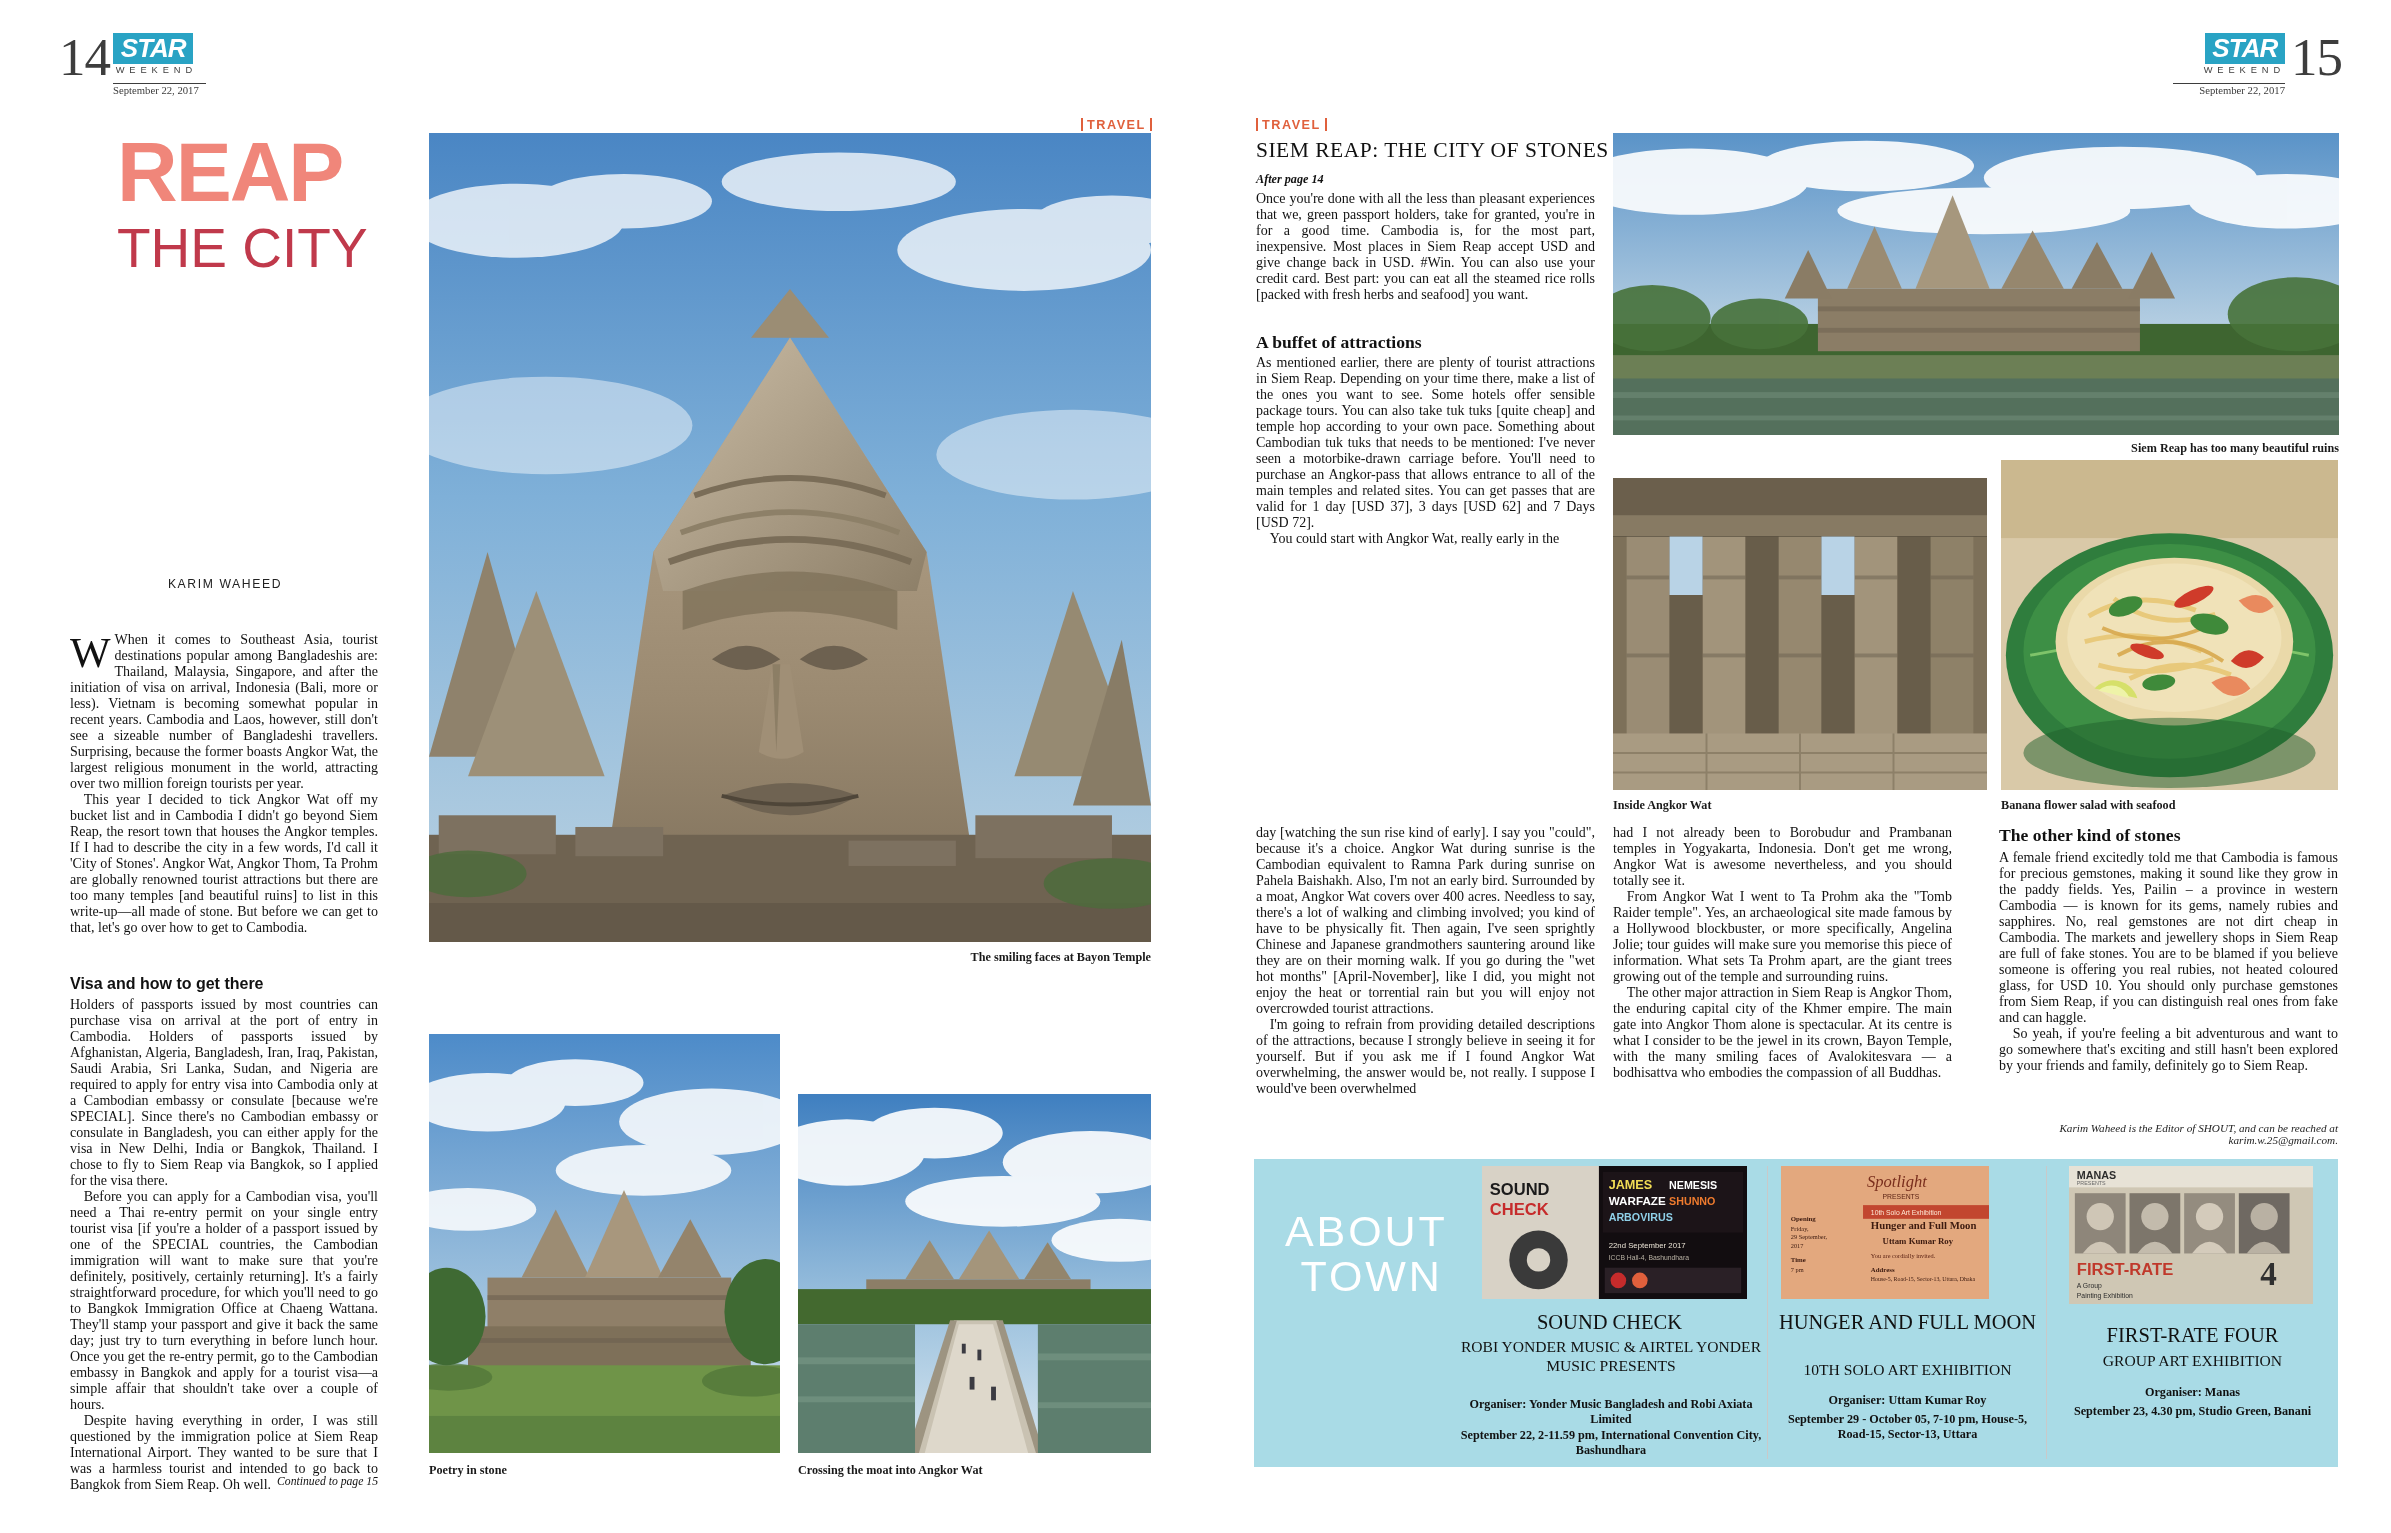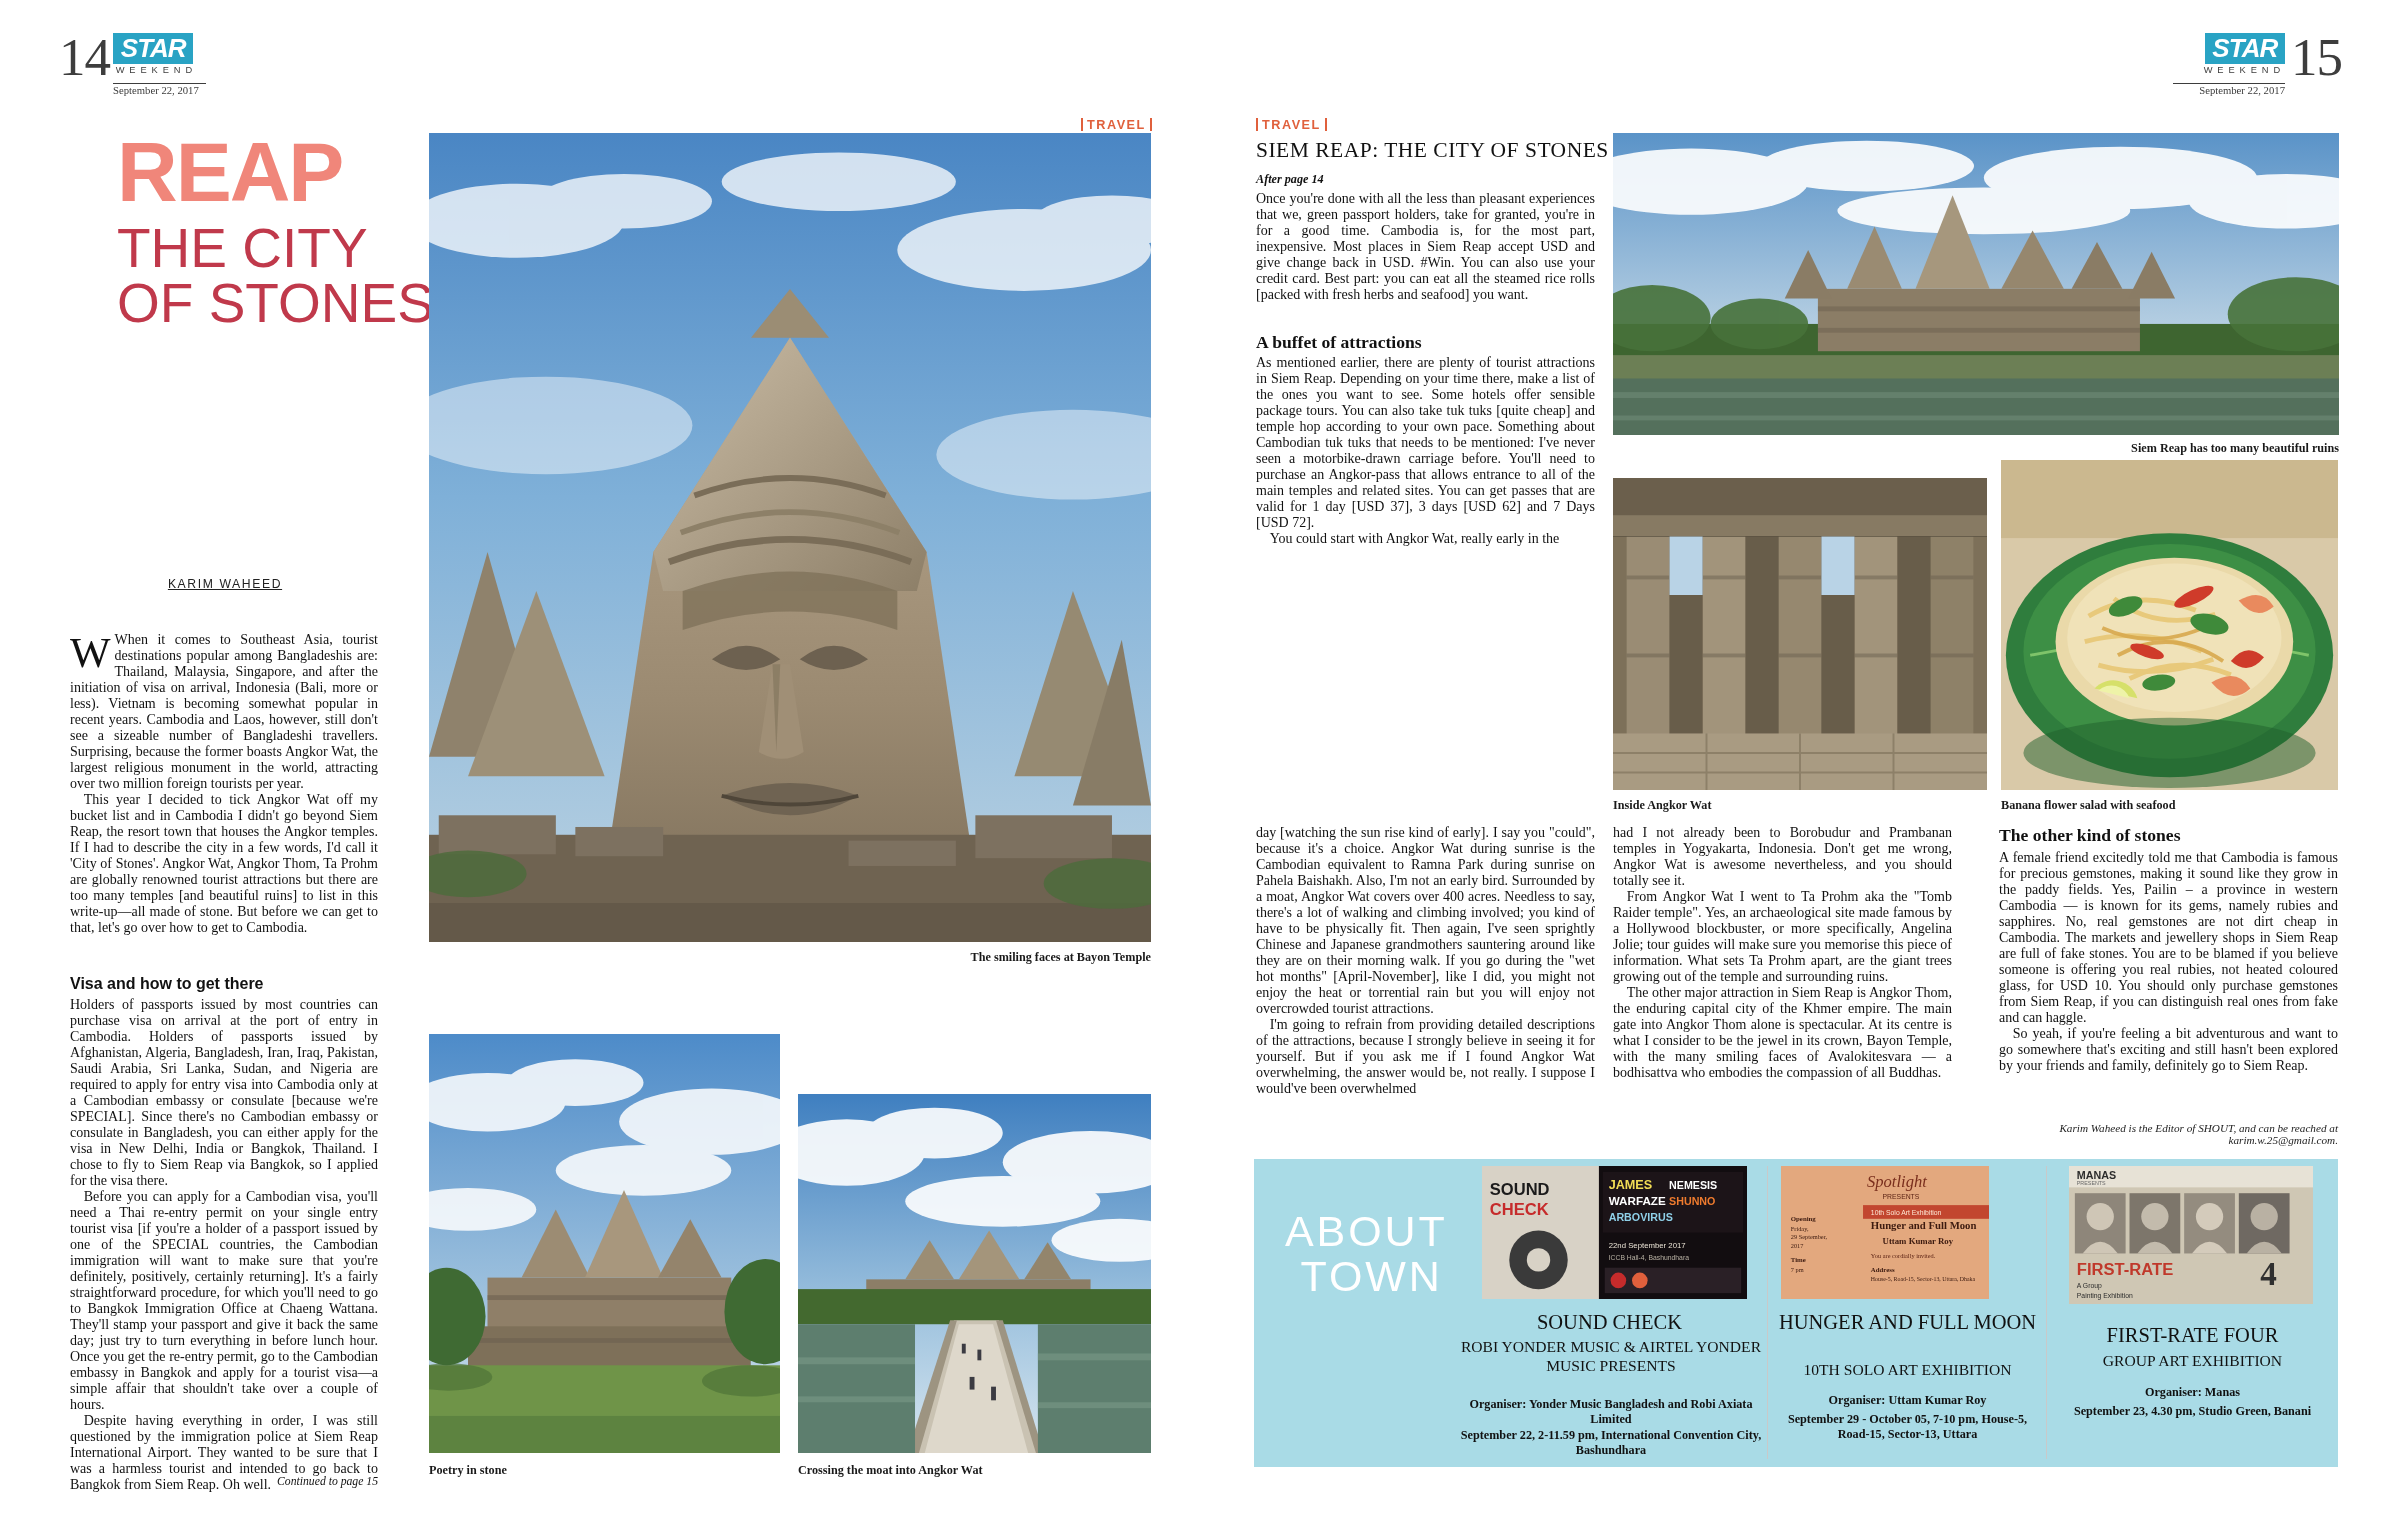--- a/index.html
+++ b/index.html
@@ -19,21 +19,21 @@
   .date-line{font-family:"Liberation Serif",serif;font-size:10.7px;color:#3d3d3d;}
   .rule{background:#3d3d3d;height:1px;}
 
   
   .travel-tag{font-family:"Liberation Sans",sans-serif;font-size:12.7px;letter-spacing:1.5px;color:#e0603c;font-weight:bold;}
   .tag-bar{display:inline-block;width:2px;height:12.7px;background:#e0603c;vertical-align:-2px;}
 
   
   .hl1{font-family:"Liberation Sans",sans-serif;font-weight:bold;font-size:84px;line-height:70px;color:#f0867a;letter-spacing:-2px;}
   .hl2{font-family:"Liberation Sans",sans-serif;font-size:55px;line-height:55px;color:#c0394b;letter-spacing:0px;}
-  .byline{font-family:"Liberation Sans",sans-serif;font-size:12.2px;letter-spacing:1.6px;color:#222;text-align:center;text-decoration:underline;}
+  .byline{font-family:"Liberation Sans",sans-serif;font-size:12.2px;letter-spacing:1.6px;color:#222;text-align:center;}
 
   
   .dropcap{float:left;font-family:"Liberation Serif",serif;font-size:43px;line-height:33px;padding:3.9px 3.9px 0 0;color:#111;}
 
   .subhead{font-family:"Liberation Sans",sans-serif;font-weight:bold;font-size:16px;color:#111;margin:0 0 2.9px 0;}
   .subhead-serif{font-family:"Liberation Serif",serif;font-weight:bold;font-size:17.6px;color:#111;margin:0 0 2.9px 0;}
 
   .caption{font-family:"Liberation Serif",serif;font-size:12.2px;font-weight:bold;color:#1a1a1a;}
   .cont-note{font-family:"Liberation Serif",serif;font-style:italic;font-size:11.7px;text-align:right;}
 
@@ -89,21 +89,20 @@
   </div>
   <div class="abs" style="left:1256px;top:115px;">
     <span class="tag-bar"></span>
     <span class="travel-tag">TRAVEL</span>
     <span class="tag-bar"></span>
   </div>
 
   <div class="abs" style="left:117px;top:137px;width:322px;">
     <div class="hl1">REAP</div>
     <div class="hl2" style="margin-top:13.7px;">THE CITY</div>
-    <div class="hl2">OF STONES</div>
   </div>
 
   <div class="abs byline" style="left:59px;top:577px;width:332px;">KARIM WAHEED</div>
 
   <div class="abs col-text" style="left:70px;top:632px;width:308px;">
     <p class="first"><span class="dropcap">W</span><span>When it comes to Southeast Asia, tourist destinations popular among Bangladeshis are: Thailand, Malaysia, Singapore, and after the initiation of visa on arrival, Indonesia (Bali, more or less). Vietnam is becoming somewhat popular in recent years. Cambodia and Laos, however, still don't see a sizeable number of Bangladeshi travellers. Surprising, because the former boasts Angkor Wat, the largest religious monument in the world, attracting over two million foreign tourists per year.</span></p>
     <p><span>This year I decided to tick Angkor Wat off my bucket list and in Cambodia I didn't go beyond Siem Reap, the resort town that houses the Angkor temples. If I had to describe the city in a few words, I'd call it 'City of Stones'. Angkor Wat, Angkor Thom, Ta Prohm are globally renowned tourist attractions but there are too many temples [and beautiful ruins] to list in this write-up—all made of stone. But before we can get to that, let's go over how to get to Cambodia.</span></p>
   </div>
 
   <div class="abs subhead" style="left:70px;top:975px;width:312px;">Visa and how to get there</div>

